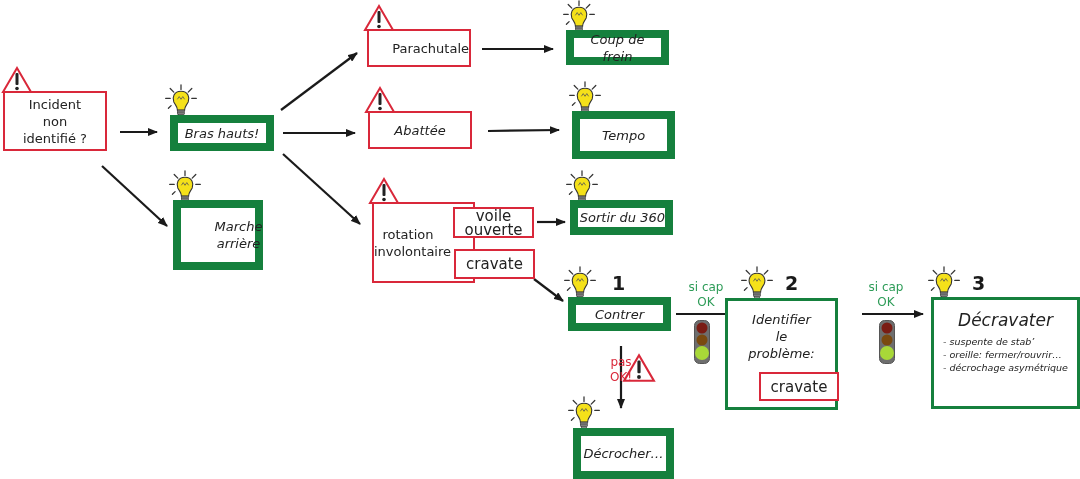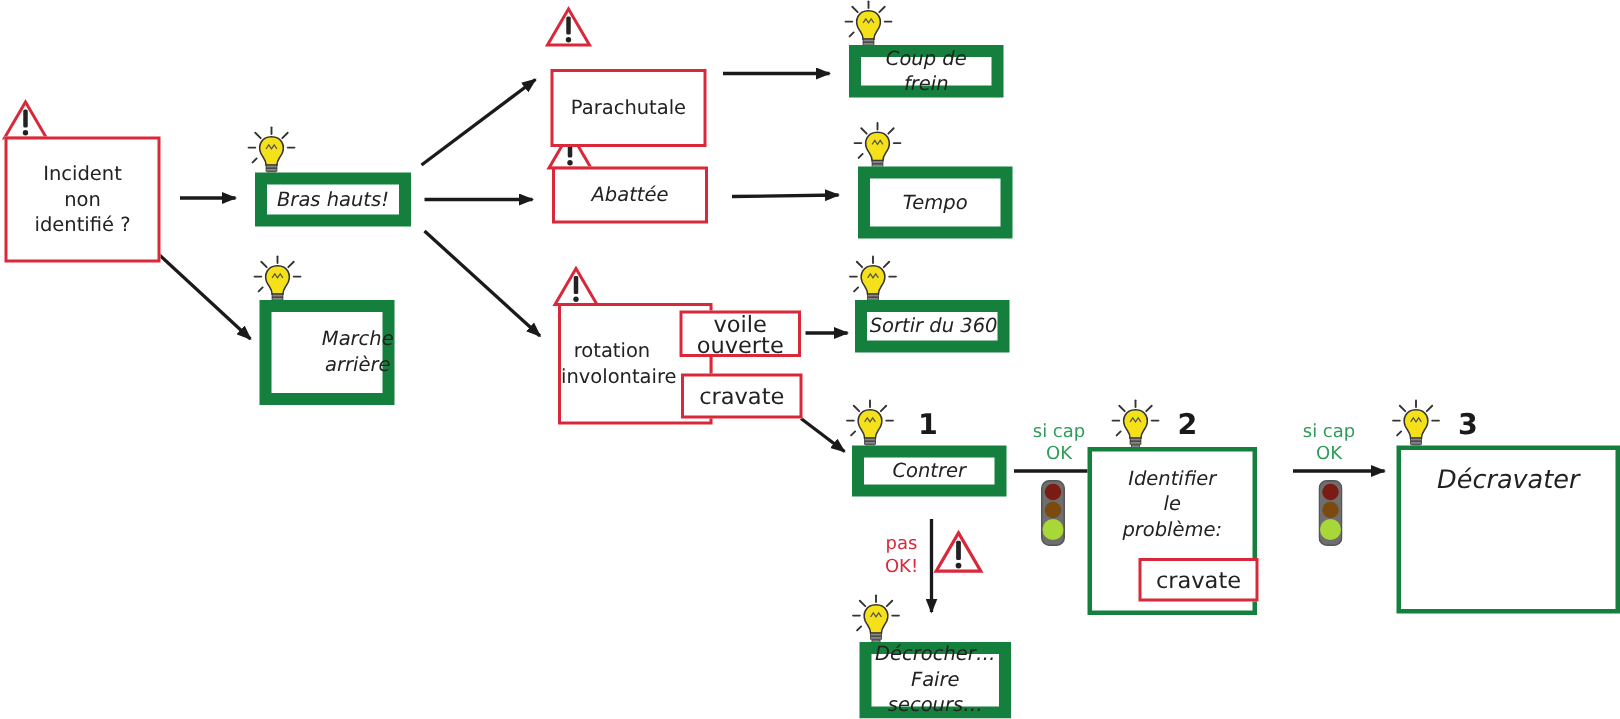--- a/index.html
+++ b/index.html
@@ -10,21 +10,21 @@
          display:flex; align-items:center; justify-content:center; text-align:center;
          font-size:13px; line-height:17px; color:#222; }
   .red { border:2px solid #d9283a; }
   .green { border:8px solid #15803d;font-style:italic; }
   .thick { border-width:3px; }
   .small { font-size:15px; line-height:14px; }
   .col { flex-direction:column; }
   .num { position:absolute; font-size:19px; font-weight:bold; color:#1a1a1a; }
   .lbl { position:absolute; font-size:12px; line-height:15px; text-align:center; }
   .lbl.green-t { color:#2e9c58; }
-  .lbl.red-t { color:#d9283a; }
+  .lbl.red-t { color:#d9283a;margin-left:20px; }
   .list { text-align:left; font-size:9.5px; line-height:13px; margin-top:6px; }
   .title { font-size:17px; }
 </style>
 </head>
 <body>
 
 <svg id="diagram" viewBox="0 0 1080 479">
   <defs>
     <marker id="ah" markerWidth="10" markerHeight="8" refX="9" refY="4" orient="auto" markerUnits="userSpaceOnUse">
       <path d="M0,0 L10,4 L0,8 Z" fill="#1a1a1a"></path>
@@ -85,36 +85,36 @@
   <use href="#bulb" x="564" y="170" width="36" height="36"></use>
   <use href="#bulb" x="562" y="266" width="36" height="36"></use>
   <use href="#bulb" x="739" y="266" width="36" height="36"></use>
   <use href="#bulb" x="926" y="266" width="36" height="36"></use>
   <use href="#bulb" x="566" y="396" width="36" height="36"></use>
 
   <use href="#light" x="694" y="320" width="16" height="44"></use>
   <use href="#light" x="879" y="320" width="16" height="44"></use>
 </svg>
 
-<div class="box red col" style="left:3px;top:91px;width:104px;height:84px;">
+<div class="box red col" style="left:3px;top:91px;width:104px;height:60px;">
   <span>Incident</span>
   <span>non</span>
   <span>identifié ?</span>
 </div>
 
 <div class="box green" style="left:170px;top:115px;width:104px;height:36px;">
   <span>Bras hauts!</span>
 </div>
 
 <div class="box green col" style="left:173px;top:200px;width:90px;height:70px;padding-left:41px;">
   <span>Marche</span>
   <span>arrière</span>
 </div>
 
-<div class="box red" style="left:367px;top:46px;width:104px;height:52px;">
+<div class="box red" style="left:367px;top:29px;width:104px;height:38px;justify-content:flex-end;">
   <span>Parachutale</span>
 </div>
 
 <div class="box green" style="left:566px;top:30px;width:103px;height:35px;">
   <span>Coup de frein</span>
 </div>
 
 <div class="box red" style="left:368px;top:111px;width:104px;height:38px;font-style:italic;">
   <span>Abattée</span>
 </div>
@@ -152,26 +152,30 @@
   <span>le</span>
   <span>problème:</span>
 </div>
 <div class="box red small" style="left:759px;top:372px;width:80px;height:29px;">
   <span>cravate</span>
 </div>
 <span class="num" style="left:785px;top:272px;">2</span>
 
 <div class="box green thick col" style="left:931px;top:297px;width:149px;height:112px;justify-content:flex-start;padding-top:12px;">
   <span class="title">Décravater</span>
+  <div class="list">
+    <div>- suspente de stab’</div>
+    <div>- oreille: fermer/rouvrir…</div>
+    <div>- décrochage asymétrique</div>
+  </div>
 </div>
 <span class="num" style="left:972px;top:272px;">3</span>
 
 <div class="box green col" style="left:573px;top:428px;width:101px;height:51px;">
   <span>Décrocher…</span>
-  <span>Faire secours…</span>
 </div>
 
 <div class="lbl green-t" style="left:678px;top:280px;width:56px;">
   <div>si cap</div>
   <div>OK</div>
 </div>
 <div class="lbl green-t" style="left:858px;top:280px;width:56px;">
   <div>si cap</div>
   <div>OK</div>
 </div>

